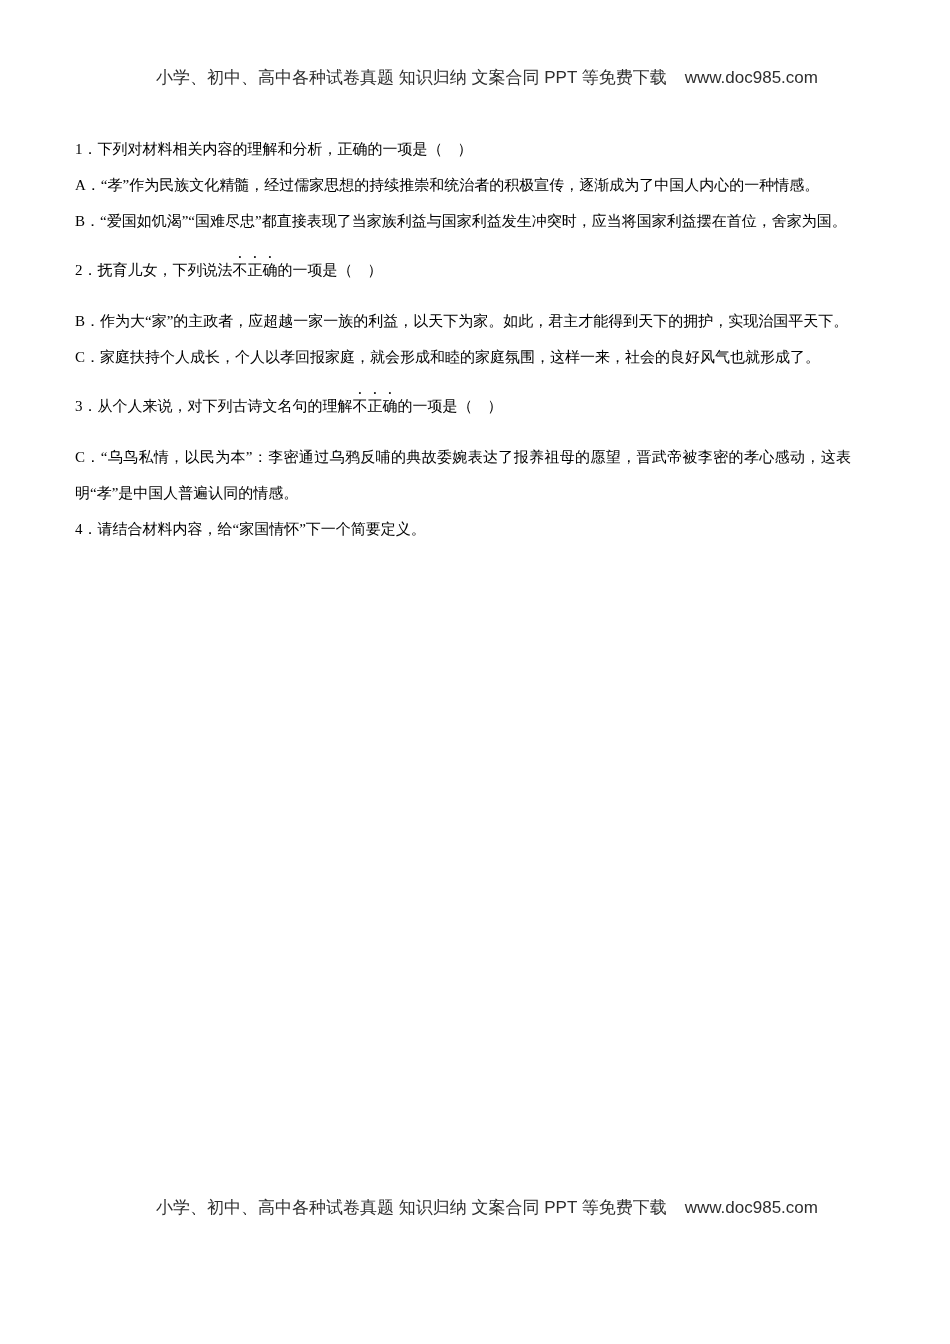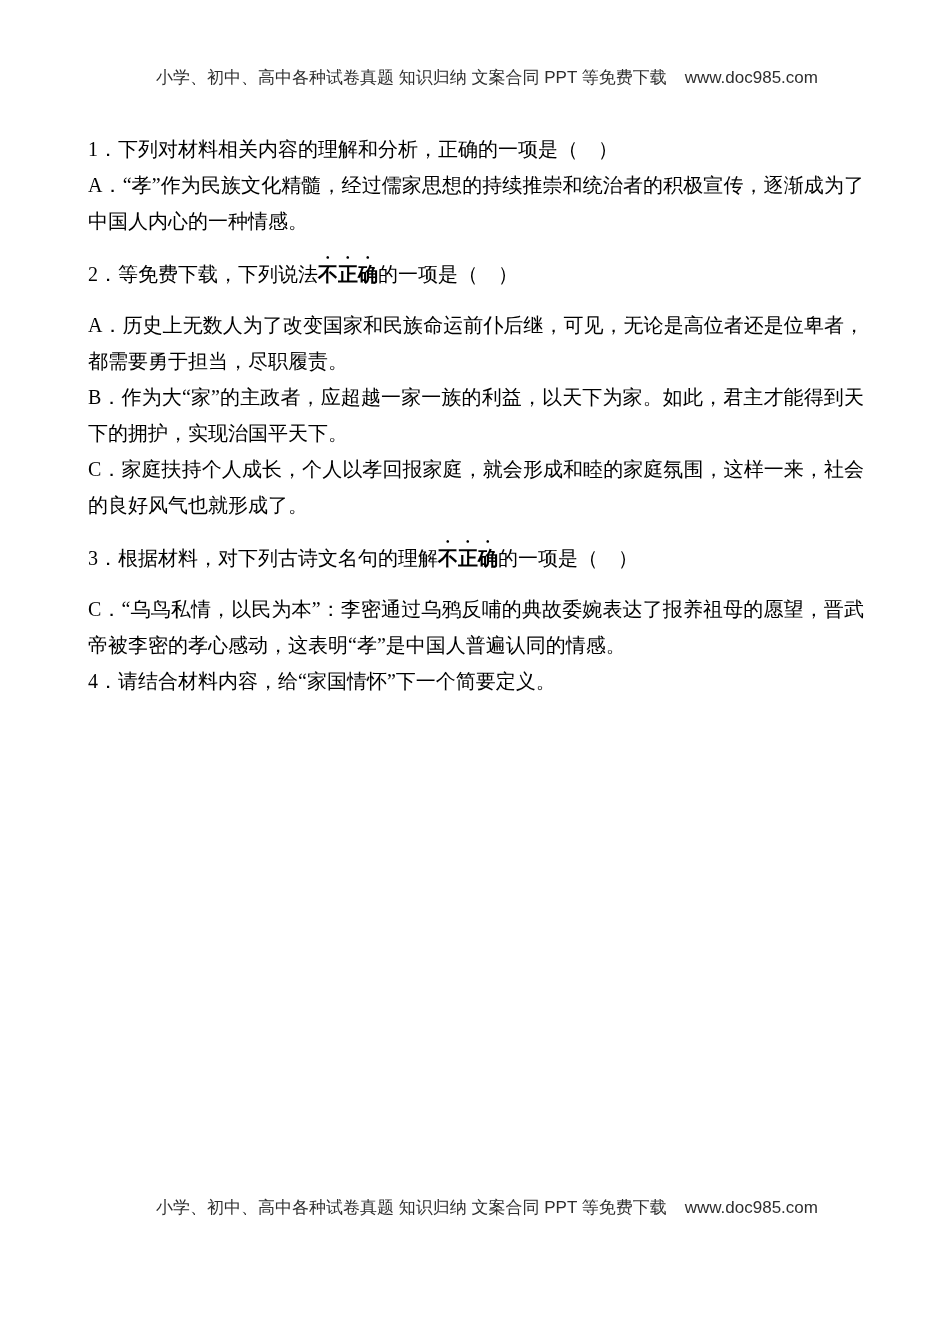--- a/index.html
+++ b/index.html
@@ -22,58 +22,57 @@
     font-family: "Liberation Sans", "DejaVu Sans", sans-serif;
     font-size: 17px;
     color: #2e2e2e;
     white-space: nowrap;
   }
   .watermark.top { top: 66px; }
   .watermark.bottom { top: 1196px; }
   .watermark .url { margin-left: 18px; }
   .content {
     position: absolute;
-    left: 88px; top: 131px;
+    left: 75px; top: 131px;
     width: 776px;
-    font-size: 20px;
+    font-size: 15px;
     line-height: 36px;
     text-align: justify;
     text-justify: inter-character;
     word-break: break-all;
   }
   .content p { margin: 0; }
   p.stem-spaced { margin-top: 13px; margin-bottom: 15px; }
   .emph {
     -webkit-text-emphasis: filled dot #000;
     text-emphasis: filled dot #000;
     -webkit-text-emphasis-position: over right;
     text-emphasis-position: over right;
-    font-weight: bold;
   }
 </style>
 </head>
 <body>
 
 <div class="page">
 
   <div class="watermark top">
     <span>小学、初中、高中各种试卷真题 知识归纳 文案合同 PPT 等免费下载</span><span class="url">www.doc985.com</span>
   </div>
 
   <div class="content">
 
     <p class="stem"><span>1．</span><span>下列对材料相关内容的理解和分析，正确的一项是（　）</span></p>
     <p class="option"><span>A．</span><span>“孝”作为民族文化精髓，经过儒家思想的持续推崇和统治者的积极宣传，逐渐成为了中国人内心的一种情感。</span></p>
+    <p class="option"><span>B．</span><span>“爱国如饥渴”“国难尽忠”都直接表现了当家族利益与国家利益发生冲突时，应当将国家利益摆在首位，舍家为国。</span></p>
 
-    <p class="stem stem-spaced"><span>2．</span><span>等免费下载，下列说法</span><span class="emph">不正确</span><span>的一项是（　）</span></p>
-    <p class="option"><span>A．</span><span>历史上无数人为了改变国家和民族命运前仆后继，可见，无论是高位者还是位卑者，都需要勇于担当，尽职履责。</span></p>
+    <p class="stem stem-spaced"><span>2．</span><span>抚育儿女，下列说法</span><span class="emph">不正确</span><span>的一项是（　）</span></p>
     <p class="option"><span>B．</span><span>作为大“家”的主政者，应超越一家一族的利益，以天下为家。如此，君主才能得到天下的拥护，实现治国平天下。</span></p>
     <p class="option"><span>C．</span><span>家庭扶持个人成长，个人以孝回报家庭，就会形成和睦的家庭氛围，这样一来，社会的良好风气也就形成了。</span></p>
 
-    <p class="stem stem-spaced"><span>3．</span><span>根据材料，对下列古诗文名句的理解</span><span class="emph">不正确</span><span>的一项是（　）</span></p>
+    <p class="stem stem-spaced"><span>3．</span><span>从个人来说，对下列古诗文名句的理解</span><span class="emph">不正确</span><span>的一项是（　）</span></p>
     <p class="option"><span>C．</span><span>“乌鸟私情，以民为本”：李密通过乌鸦反哺的典故委婉表达了报养祖母的愿望，晋武帝被李密的孝心感动，这表明“孝”是中国人普遍认同的情感。</span></p>
 
     <p class="stem"><span>4．</span><span>请结合材料内容，给“家国情怀”下一个简要定义。</span></p>
 
   </div>
 
   <div class="watermark bottom">
     <span>小学、初中、高中各种试卷真题 知识归纳 文案合同 PPT 等免费下载</span><span class="url">www.doc985.com</span>
   </div>
 

